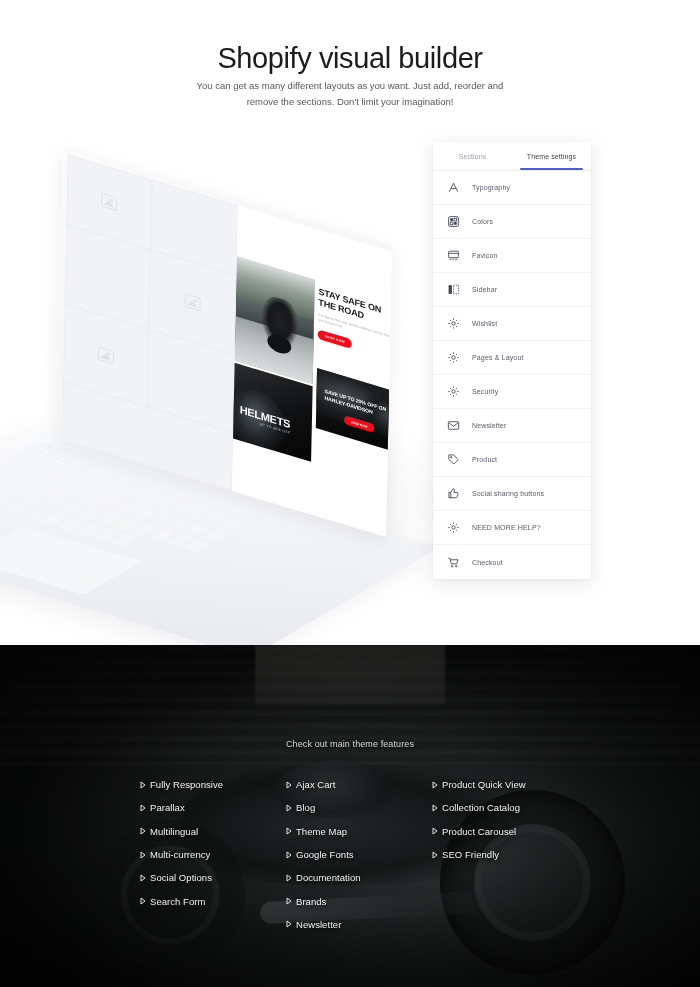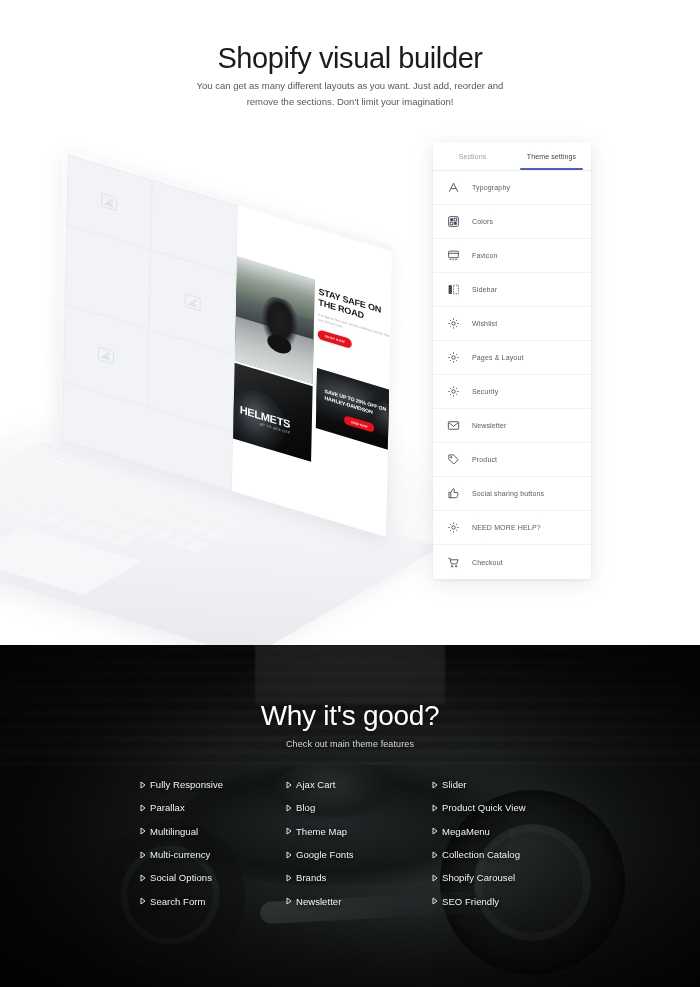--- a/index.html
+++ b/index.html
@@ -559,21 +559,20 @@
   <div class="garage-panel"></div>
   <div class="bike-silhouette">
     <div class="body"></div>
       <div class="tank"></div>
     <div class="wheel-l"></div>
       <div class="wheel-r"></div>
       <div class="pipe"></div>
   </div>
   <div class="vignette"></div>
 
-  <div class="dark-title">Why it's good?</div>
   <div class="dark-subtitle">Check out main theme features</div>
 
   <div class="feature-cols">
 
     <div class="feature-col">
       <div class="feature-item">
           <span class="bullet">
             <svg width="6" height="8" viewBox="0 0 6 8" fill="none" stroke="currentColor" stroke-width="1">
               <path d="M1 1v6M1 1l4 3-4 3"></path>
             </svg>
@@ -654,72 +653,64 @@
             </svg>
           </span>
           <span class="txt">Google Fonts</span>
         </div>
       <div class="feature-item">
           <span class="bullet">
             <svg width="6" height="8" viewBox="0 0 6 8" fill="none" stroke="currentColor" stroke-width="1">
               <path d="M1 1v6M1 1l4 3-4 3"></path>
             </svg>
           </span>
+          <span class="txt">Documentation</span>
+        </div>
+      <div class="feature-item">
+          <span class="bullet">
+            <svg width="6" height="8" viewBox="0 0 6 8" fill="none" stroke="currentColor" stroke-width="1">
+              <path d="M1 1v6M1 1l4 3-4 3"></path>
+            </svg>
+          </span>
           <span class="txt">Brands</span>
         </div>
       <div class="feature-item">
           <span class="bullet">
             <svg width="6" height="8" viewBox="0 0 6 8" fill="none" stroke="currentColor" stroke-width="1">
               <path d="M1 1v6M1 1l4 3-4 3"></path>
             </svg>
           </span>
           <span class="txt">Newsletter</span>
         </div>
     </div>
 
     <div class="feature-col">
       <div class="feature-item">
           <span class="bullet">
             <svg width="6" height="8" viewBox="0 0 6 8" fill="none" stroke="currentColor" stroke-width="1">
               <path d="M1 1v6M1 1l4 3-4 3"></path>
             </svg>
           </span>
-          <span class="txt">Slider</span>
-        </div>
-      <div class="feature-item">
-          <span class="bullet">
-            <svg width="6" height="8" viewBox="0 0 6 8" fill="none" stroke="currentColor" stroke-width="1">
-              <path d="M1 1v6M1 1l4 3-4 3"></path>
-            </svg>
-          </span>
           <span class="txt">Product Quick View</span>
         </div>
       <div class="feature-item">
           <span class="bullet">
             <svg width="6" height="8" viewBox="0 0 6 8" fill="none" stroke="currentColor" stroke-width="1">
               <path d="M1 1v6M1 1l4 3-4 3"></path>
             </svg>
           </span>
-          <span class="txt">MegaMenu</span>
-        </div>
-      <div class="feature-item">
-          <span class="bullet">
-            <svg width="6" height="8" viewBox="0 0 6 8" fill="none" stroke="currentColor" stroke-width="1">
-              <path d="M1 1v6M1 1l4 3-4 3"></path>
-            </svg>
-          </span>
           <span class="txt">Collection Catalog</span>
         </div>
       <div class="feature-item">
           <span class="bullet">
             <svg width="6" height="8" viewBox="0 0 6 8" fill="none" stroke="currentColor" stroke-width="1">
               <path d="M1 1v6M1 1l4 3-4 3"></path>
             </svg>
           </span>
-          <span class="txt">Shopify Carousel</span>
+          <span class="txt">Product Carousel</span>
         </div>
       <div class="feature-item">
           <span class="bullet">
             <svg width="6" height="8" viewBox="0 0 6 8" fill="none" stroke="currentColor" stroke-width="1">
               <path d="M1 1v6M1 1l4 3-4 3"></path>
             </svg>
           </span>
           <span class="txt">SEO Friendly</span>
         </div>
     </div>

